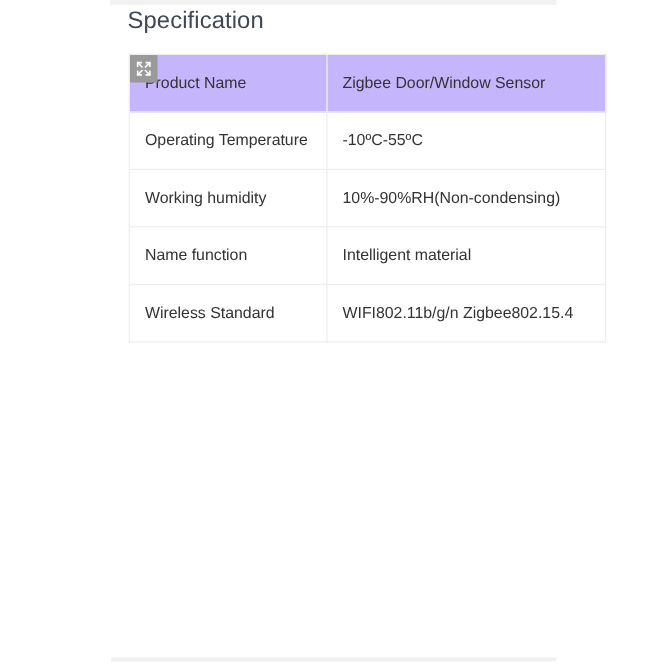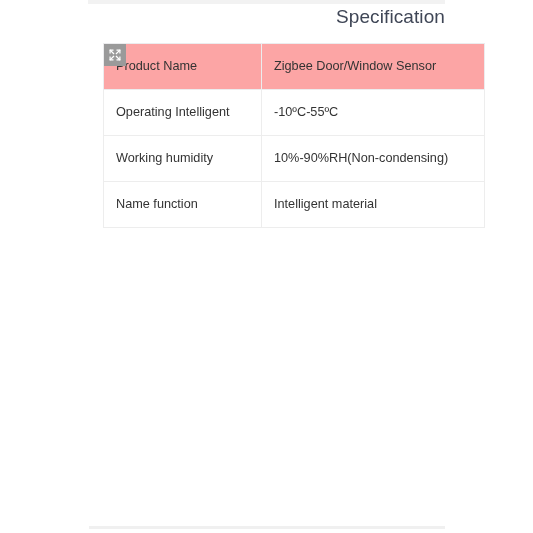--- a/index.html
+++ b/index.html
@@ -43,21 +43,20 @@
 
   .section-title {
     font-size: 19px;
     line-height: 22px;
     color: #3f4656;
     font-weight: 400;
     letter-spacing: 0.1px;
     padding: 6px 0 0 14px;
     margin: 0;
     white-space: nowrap;
-    text-align: right;
   }
 
   .spec-table-wrap {
     position: relative;
     margin: 15px 0 0 15px;
     width: 332px;
   }
 
   table.spec-table {
     border-collapse: collapse;
@@ -77,21 +76,21 @@
 
   table.spec-table td.label {
     width: 133px;
   }
 
   table.spec-table td.value {
     width: 198px;
   }
 
   table.spec-table tr.first-row td {
-    background: #fca5a5;
+    background: #c4b5fd;
     border-color: #ececee;
   }
 
   
   .expand-icon {
     position: absolute;
     left: 1px;
     top: 1px;
     width: 22px;
     height: 22px;
@@ -144,30 +143,34 @@
         </svg>
       </div>
 
       <table class="spec-table">
         <tbody>
           <tr class="first-row">
             <td class="label">Product Name</td>
             <td class="value">Zigbee Door/Window Sensor</td>
           </tr>
           <tr>
-            <td class="label">Operating Intelligent</td>
+            <td class="label">Operating Temperature</td>
             <td class="value">-10ºC-55ºC</td>
           </tr>
           <tr>
             <td class="label">Working humidity</td>
             <td class="value">10%-90%RH(Non-condensing)</td>
           </tr>
           <tr>
             <td class="label">Name function</td>
             <td class="value">Intelligent material</td>
+          </tr>
+          <tr>
+            <td class="label">Wireless Standard</td>
+            <td class="value">WIFI802.11b/g/n Zigbee802.15.4</td>
           </tr>
         </tbody>
       </table>
 
     </div>
   </div>
 
   <div class="bottom-divider"></div>
 
 </div>

